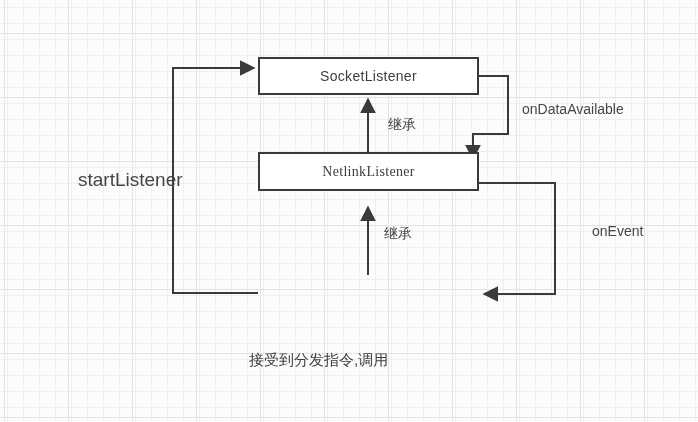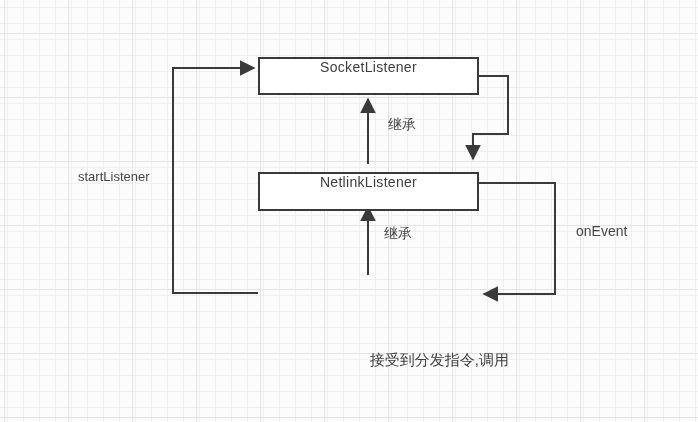--- a/index.html
+++ b/index.html
@@ -33,46 +33,46 @@
     fill: none;
     stroke-linejoin: miter;
   }
   .node {
     position: absolute;
     width: 221px;
     height: 39px;
     background: #ffffff;
     border: 2px solid #3a3a3a;
     display: flex;
-    align-items: flex-start;
+    align-items: center;
     justify-content: center;
     font-size: 14px;
     color: #3d3d3d;
     letter-spacing: 0.3px;
   }
   .node-socket   { left: 258px; top: 57px;  height: 38px; }
-  .node-listener { left: 258px; top: 172px; }
+  .node-listener { left: 258px; top: 152px; font-family: Liberation Serif, serif; }
   .node-handler  { left: 258px; top: 275px; }
   .edge-label {
     position: absolute;
     font-size: 14px;
     color: #464646;
     white-space: nowrap;
   }
   .lbl-inherit-1 { left: 388px; top: 116px; }
   .lbl-inherit-2 { left: 384px; top: 225px; }
-  .lbl-start     { left: 78px;  top: 169px; font-size: 13px; }
+  .lbl-start     { left: 78px;  top: 169px; font-size: 19px; }
   .lbl-ondata    { left: 522px; top: 101px; }
-  .lbl-onevent   { left: 576px; top: 223px; }
+  .lbl-onevent   { left: 592px; top: 223px; }
   .note {
     position: absolute;
     left: 249px;
     top: 349px;
     width: 260px;
-    text-align: right;
+    text-align: left;
     font-size: 15px;
     line-height: 21px;
     color: #3d3d3d;
   }
 </style>
 </head>
 <body>
 
 <div class="canvas">
 
@@ -97,20 +97,21 @@
     <span>NetlinkListener</span>
   </div>
 
 
   <div class="edge-label lbl-inherit-1">继承</div>
 
   <div class="edge-label lbl-inherit-2">继承</div>
 
   <div class="edge-label lbl-start">startListener</div>
 
+  <div class="edge-label lbl-ondata">onDataAvailable</div>
 
   <div class="edge-label lbl-onevent">onEvent</div>
 
   <div class="note">
     <div>接受到分发指令,调用</div>
   </div>
 
 </div>
 
 </body></html>

